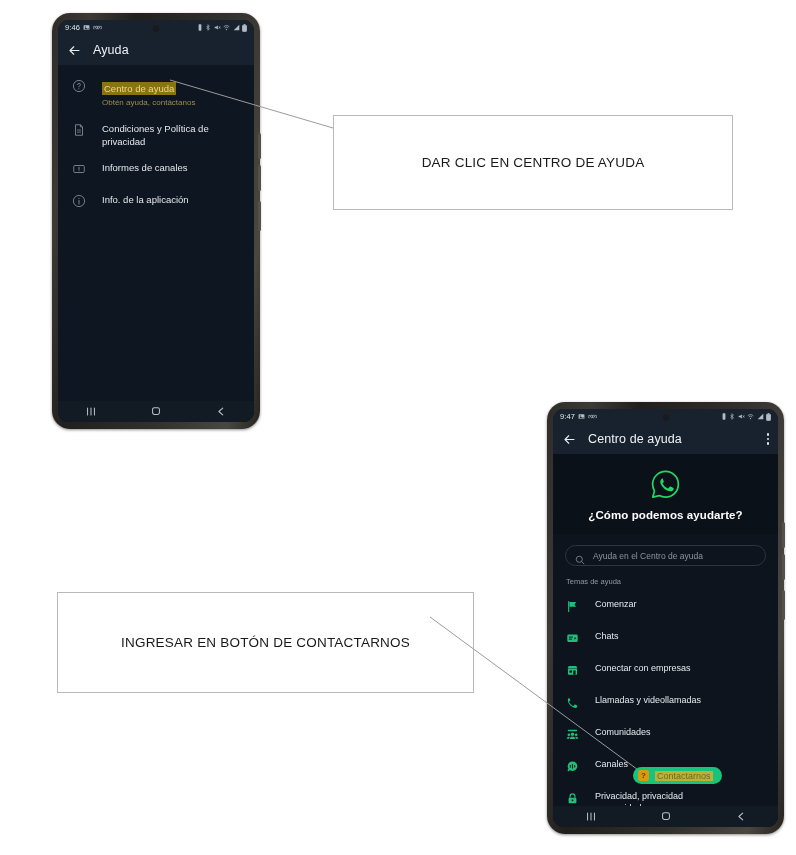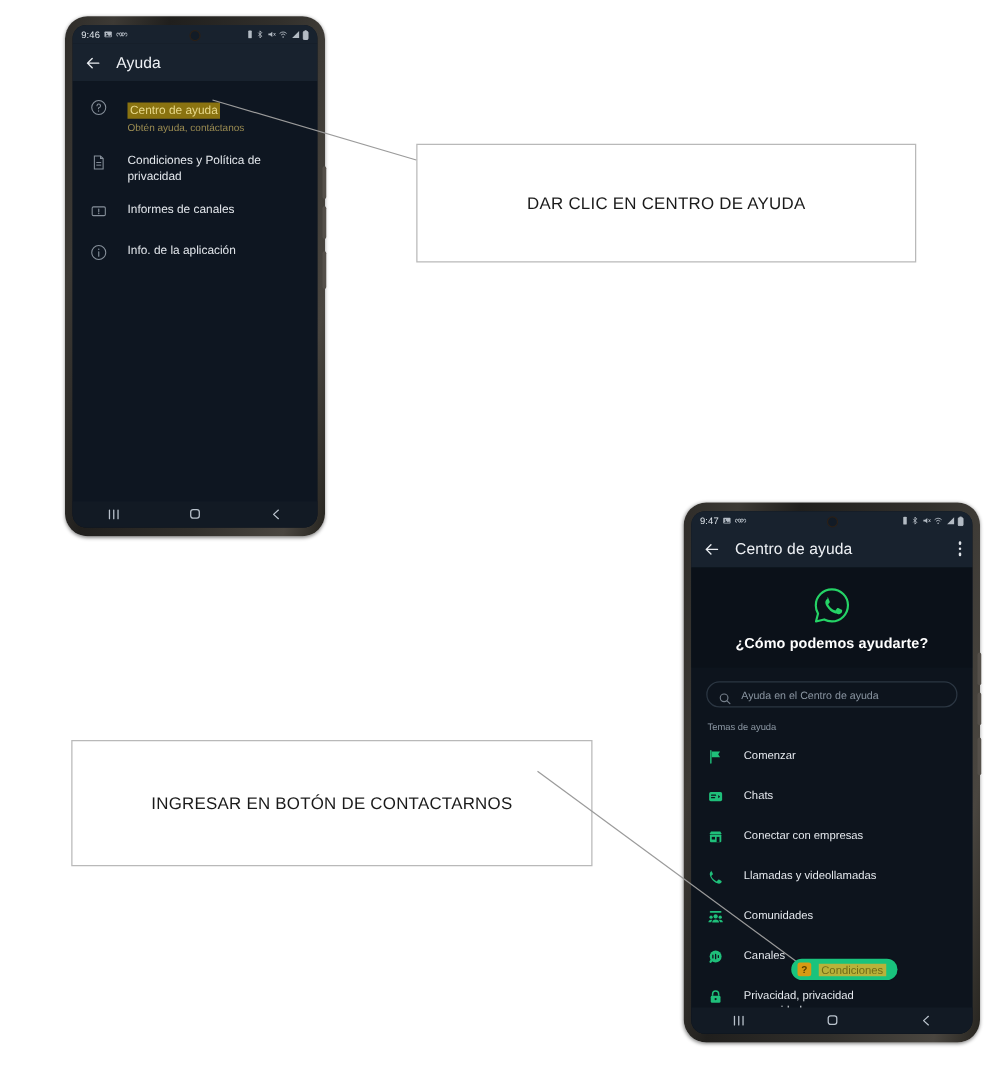--- a/index.html
+++ b/index.html
@@ -540,16 +540,16 @@
               <path d="M9 2L4.5 6 9 10" stroke="#b9c2cc" stroke-width="1.2" fill="none" stroke-linecap="round" stroke-linejoin="round"></path>
             </svg>
         </span>
       </div>
 
     </div>
   </div>
 
   <div class="contact-pill" style="left:633px;top:767px;">
     <span class="qic">?</span>
-    <span class="clabel">Condiciones</span>
+    <span class="clabel">Contactarnos</span>
   </div>
 
 </div>
 
 </body></html>

